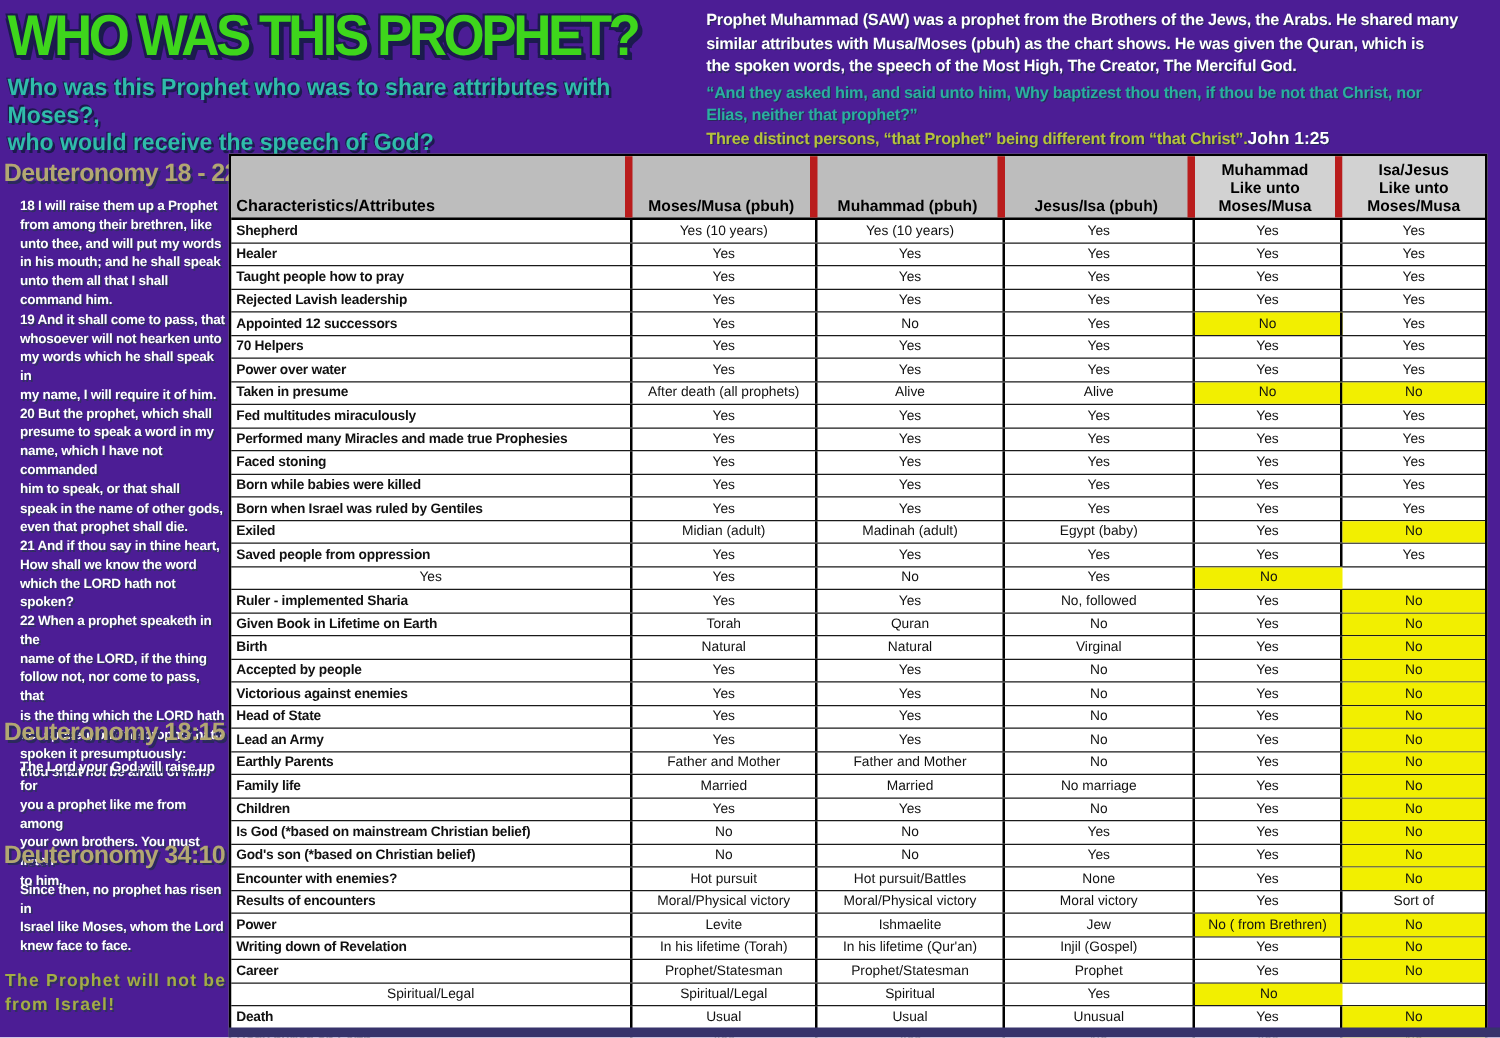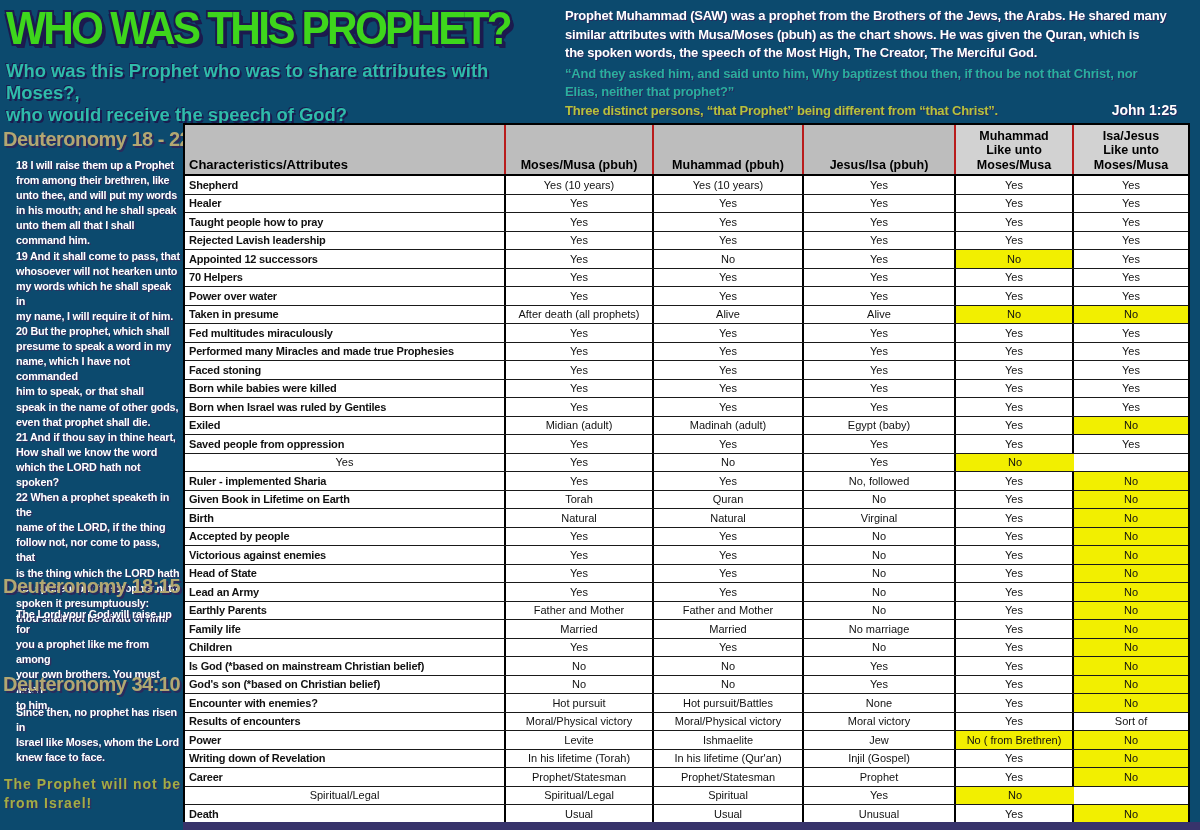--- a/index.html
+++ b/index.html
@@ -1,17 +1,17 @@
 <!DOCTYPE html>
 <html><head>
 <meta charset="utf-8">
 <style>
   html,body{margin:0;padding:0;}
   body{font-family:"Liberation Sans","DejaVu Sans",sans-serif;}
-  .stage{position:relative;width:1200px;height:830px;background:#0c4a6e;overflow:hidden;}
+  .stage{position:relative;width:1200px;height:830px;background:#4c1d95;overflow:hidden;}
 
   
   .title-block{position:absolute;left:6px;top:2px;width:560px;}
   .main-title{
     font-size:46px;font-weight:900;letter-spacing:-3px;line-height:52px;
     color:#3ed61c;white-space:nowrap;transform:scaleX(0.92);transform-origin:left top;
     text-shadow:-2px -2px 0 #1c1b4e,2px -2px 0 #1c1b4e,-2px 2px 0 #1c1b4e,3px 3px 0 #1c1b4e,4px 4px 0 #1c1b4e;
   }
   .sub-title{
     margin-top:6px;font-size:19px;font-weight:bold;line-height:22px;color:#2fbcaa;
@@ -21,21 +21,21 @@
   .intro-block{position:absolute;left:565px;top:7px;width:632px;}
   .intro-text{
     font-size:13px;font-weight:bold;line-height:18.5px;color:#ffffff;
     white-space:pre-line;letter-spacing:-0.2px;
     text-shadow:1px 1px 0 #2a295c;
   }
   .intro-quote{
     margin-top:2px;font-size:13px;font-weight:bold;line-height:18.5px;color:#2aaf9f;
     white-space:pre-line;letter-spacing:-0.2px;text-shadow:1px 1px 0 #2a295c;
   }
-  .distinct-row{display:flex;justify-content:space-between;align-items:baseline;margin-top:0;width:612px;}
+  .distinct-row{display:flex;align-items:baseline;margin-top:0;width:612px;}
   .distinct-text{font-size:13px;font-weight:bold;color:#b6c23c;letter-spacing:-0.2px;text-shadow:1px 1px 0 #2a295c;}
   .verse-ref{font-size:14px;font-weight:bold;color:#ffffff;text-shadow:1px 1px 0 #2a295c;}
 
   
   .sidebar{position:absolute;left:0;top:123px;width:183px;height:707px;}
   .side-heading{
     position:absolute;left:3px;font-size:20px;font-weight:bold;color:#b2a772;
     letter-spacing:-0.5px;white-space:nowrap;text-shadow:2px 2px 0 #2b2a5c;
   }
   .side-para{
@@ -53,21 +53,21 @@
   
   .cmp-table{
     position:absolute;left:183px;top:123px;width:1007px;
     border:2px solid #000;background:#ffffff;box-sizing:border-box;
   }
   .thead-row,.trow{display:grid;grid-template-columns:321px 148px 150px 152px 118px 1fr;}
   .thead-row{height:49px;border-bottom:2px solid #000;background:#bdbdbd;}
   .hcell{
     display:flex;align-items:flex-end;justify-content:center;box-sizing:border-box;
     font-size:12.5px;font-weight:bold;color:#000;line-height:14.5px;
-    border-right:2px solid #b91c1c;padding-bottom:2px;text-align:center;white-space:pre-line;
+    border-right:6px solid #b91c1c;padding-bottom:2px;text-align:center;white-space:pre-line;
   }
   .hcell:last-child{border-right:none;}
   .hcell.first{justify-content:flex-start;padding-left:4px;font-size:13px;}
   .hcell.lite{background:#d2d2d2;}
   .tbody{display:block;}
   .trow{height:17.5px;border-top:1px solid #1a1a1a;}
   .trow:first-child{border-top:none;}
   .cell{
     display:flex;align-items:center;box-sizing:border-box;overflow:hidden;
     font-size:11px;color:#111;border-right:2px solid #000;white-space:nowrap;

